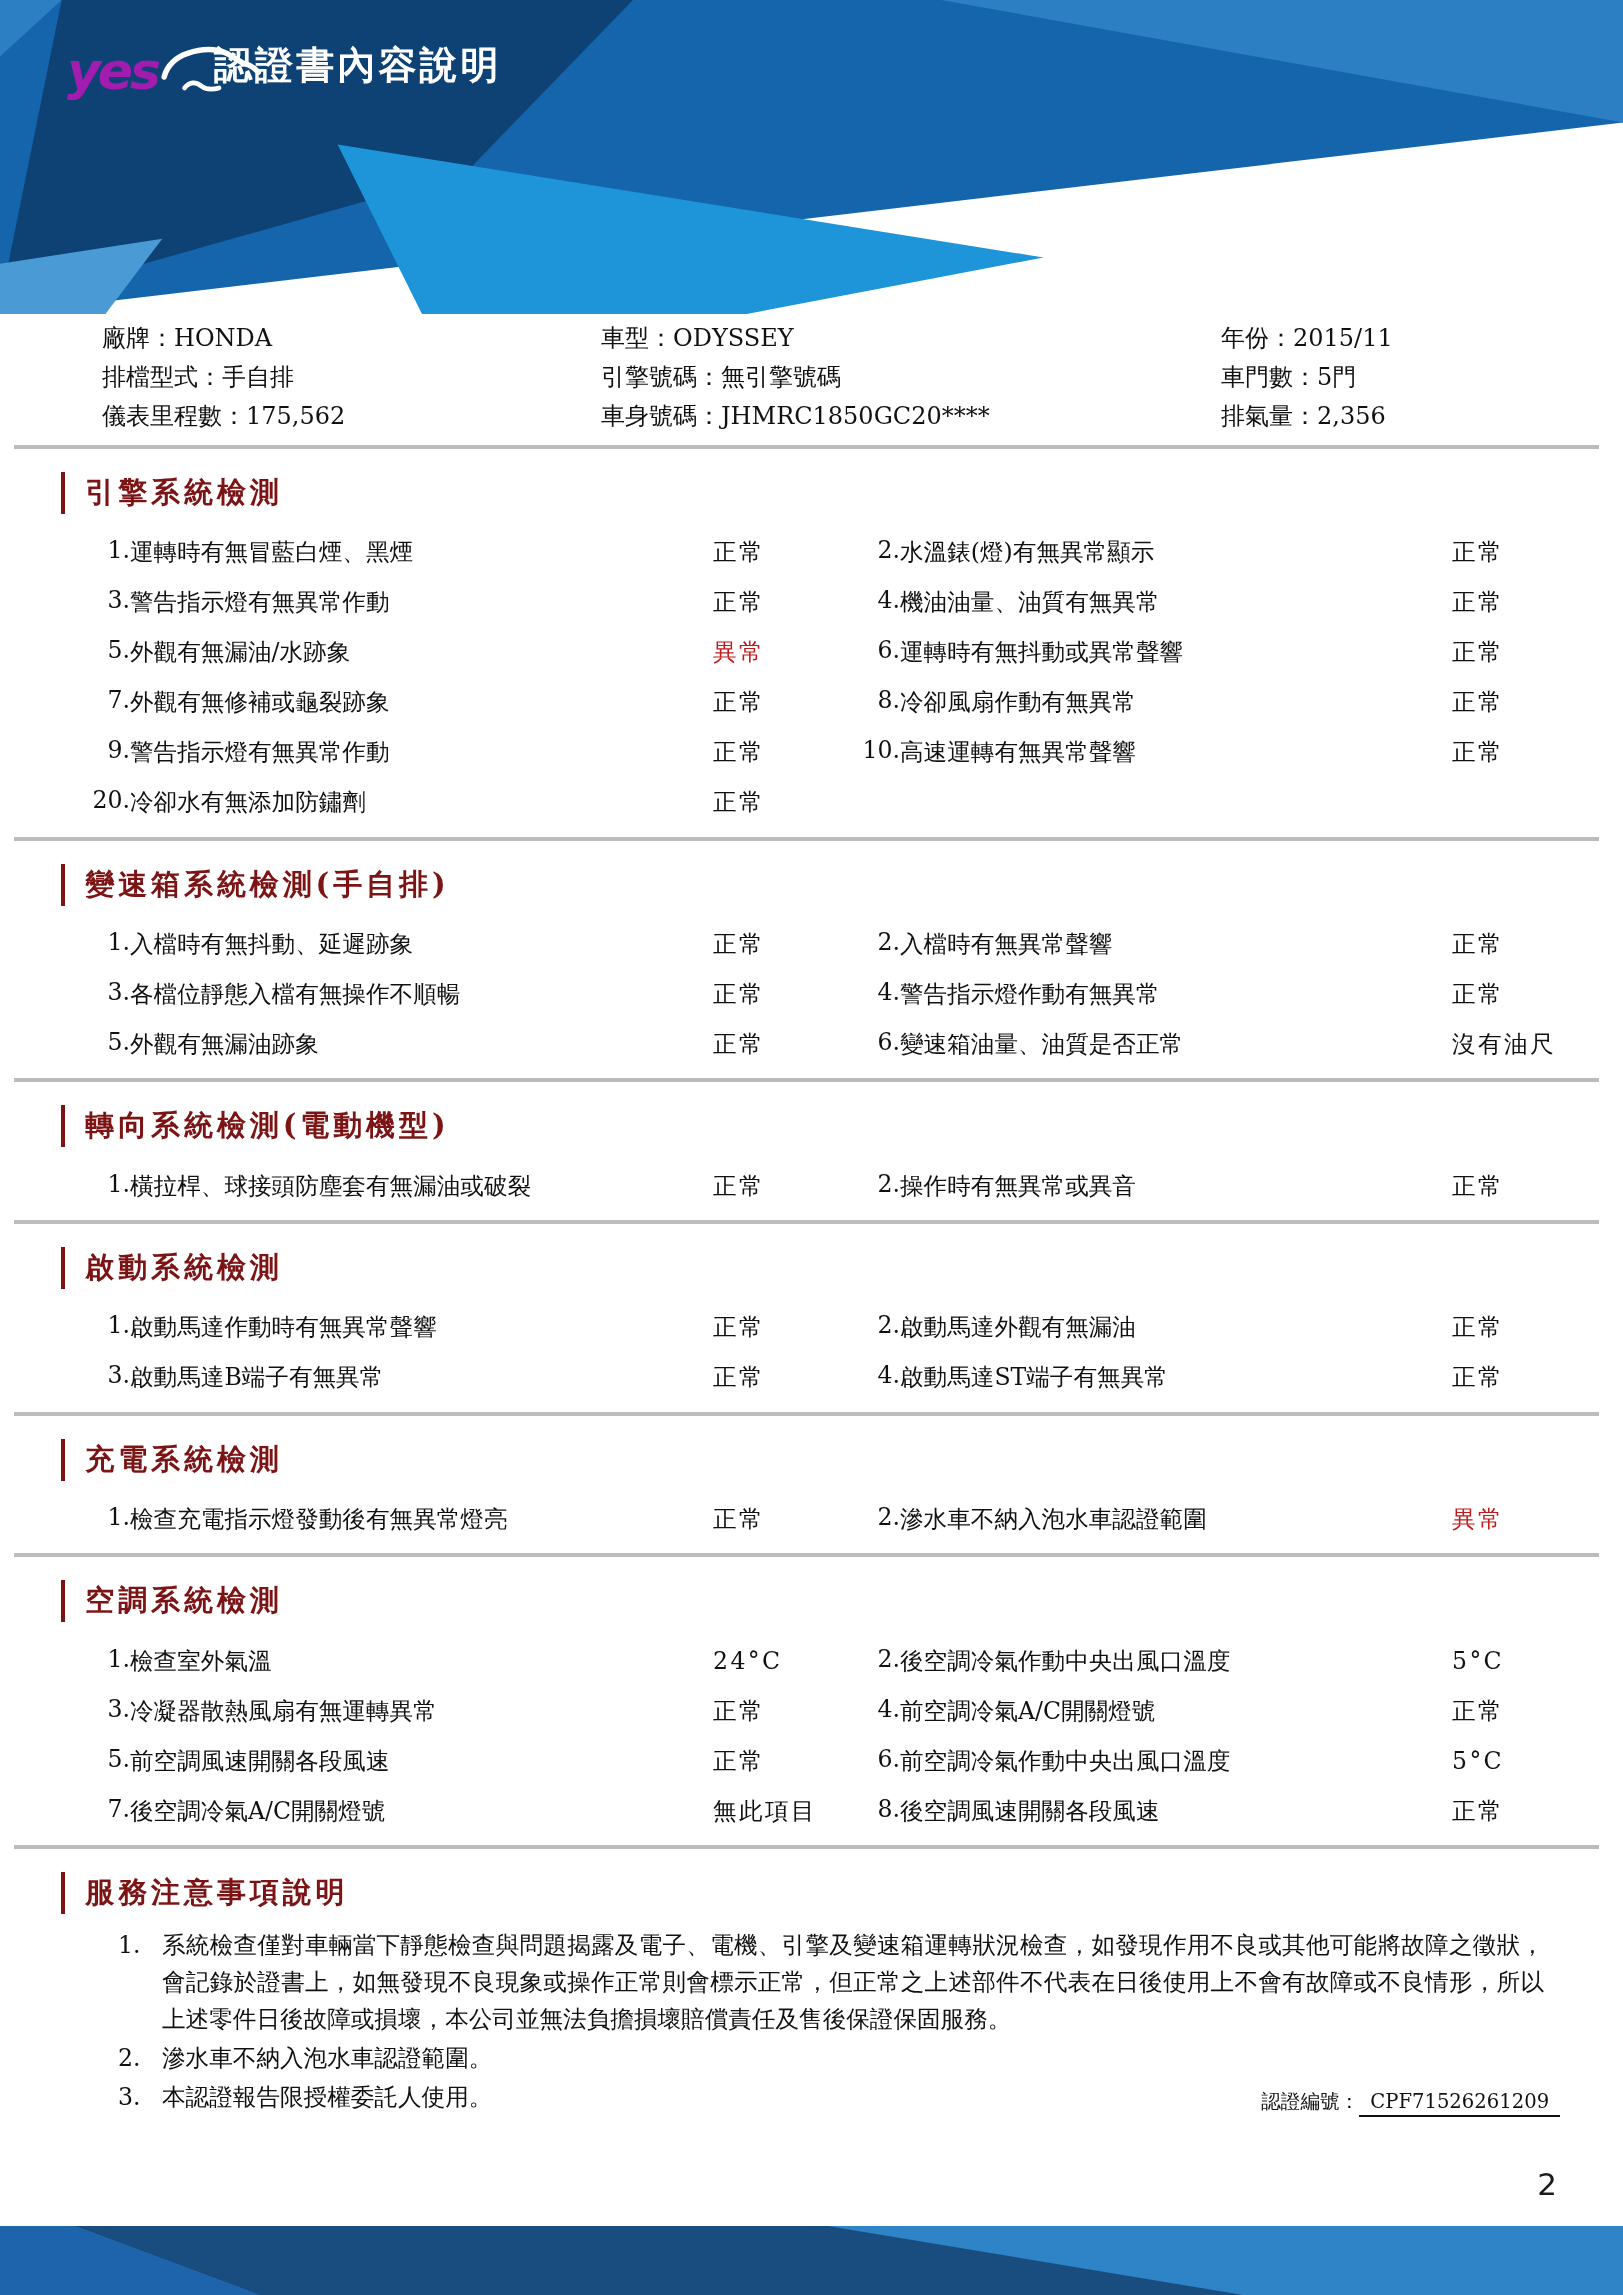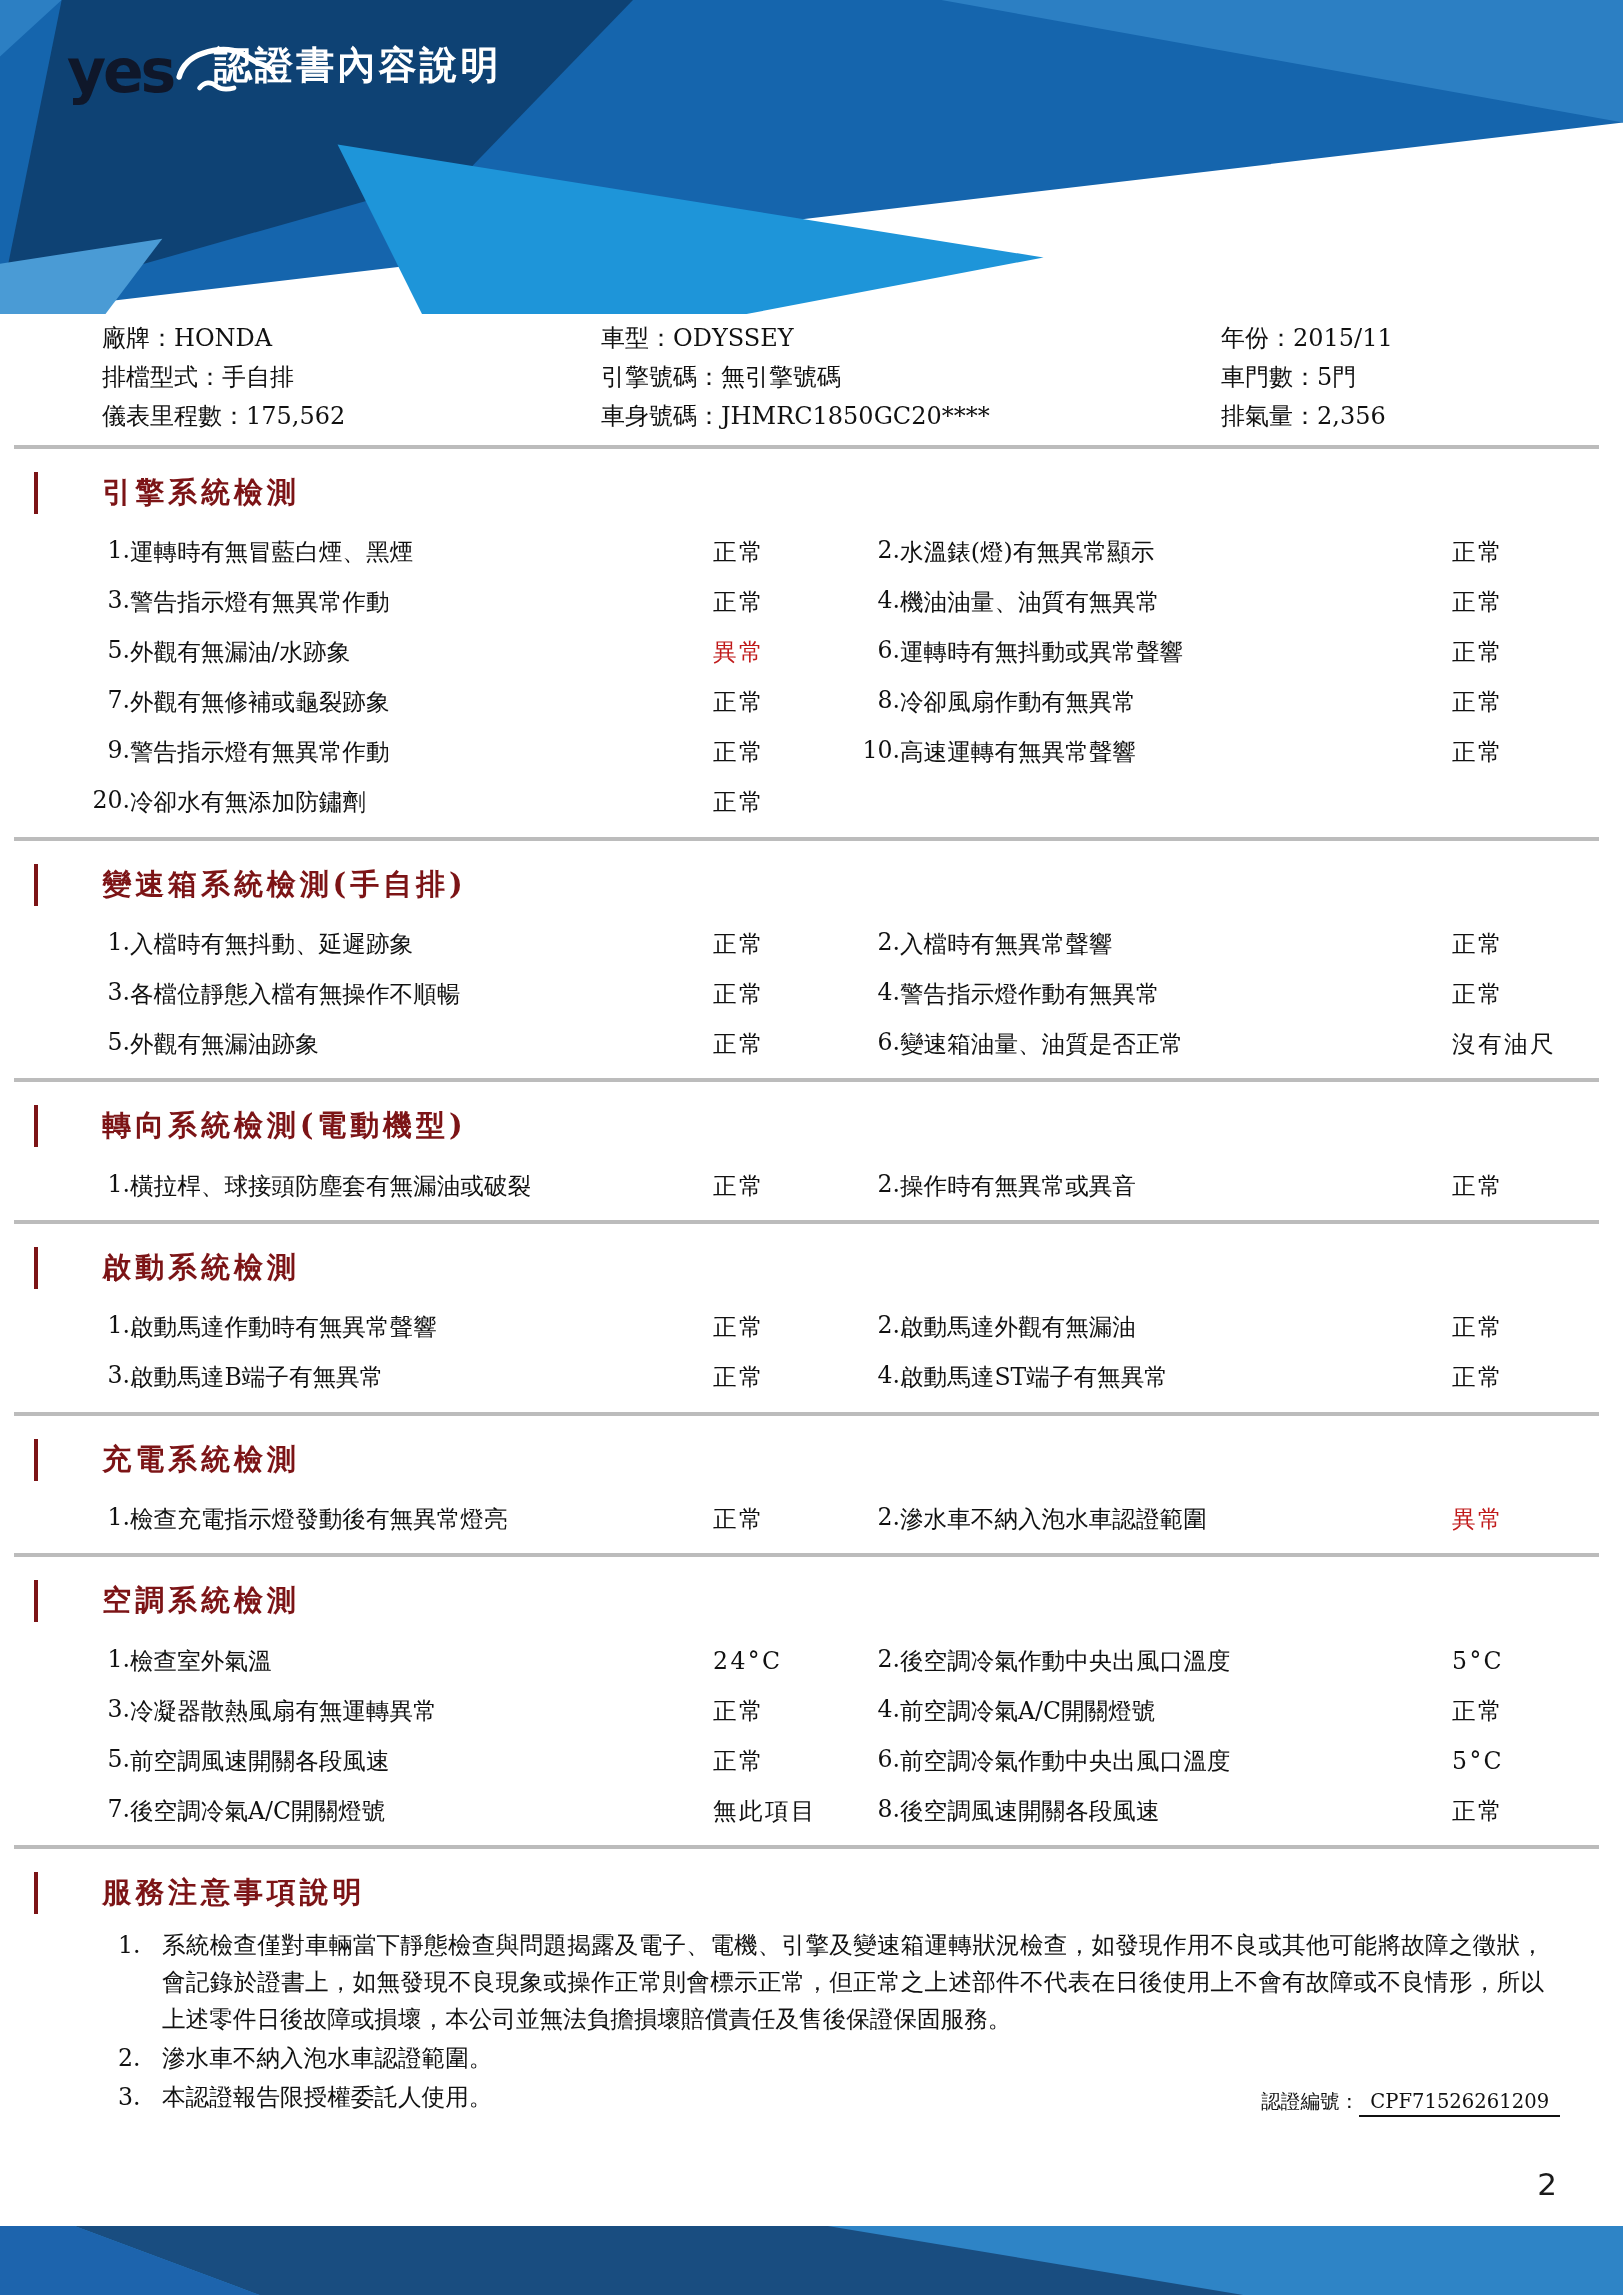--- a/index.html
+++ b/index.html
@@ -17,40 +17,40 @@
   .header .shape{position:absolute;left:0;top:0;width:100%;height:100%;}
   .hdr-base{background:#1565ad;clip-path:polygon(0 0,100% 0,100% 39%,0 100%);}
   .hdr-light-right{background:#2c7fc3;clip-path:polygon(58% 0,100% 0,100% 39%);}
   .hdr-light-corner{background:#2c7fc3;clip-path:polygon(0 0,3.8% 0,0 18%);}
   .hdr-navy{background:#0e4274;clip-path:polygon(3.8% 0,39% 0,28.7% 55%,0 97%);}
   .hdr-cyan{background:#1e95d9;clip-path:polygon(20.8% 46%,64.3% 82%,46% 100%,26% 100%);}
   .hdr-thin{background:#4a9bd5;clip-path:polygon(0 84%,10% 76%,6.5% 100%,0 100%);}
   .logo{position:absolute;left:67px;top:35px;display:flex;align-items:flex-end;}
   .logo-yes{
     font-family:"DejaVu Sans",sans-serif;
-    font-weight:bold;
-    font-size:60px;line-height:72px;color:#0f172a;letter-spacing:-3.1px;
+    font-style:italic;font-weight:bold;
+    font-size:52px;line-height:72px;color:#a21caf;letter-spacing:-3.1px;
   }
   .logo-car{margin-left:3.1px;margin-bottom:7.9px;}
   .page-title{
     position:absolute;left:214px;top:40px;
     font-family:"DejaVu Sans",sans-serif;
     font-weight:bold;font-size:38px;color:#ffffff;letter-spacing:3.1px;
   }
   
   .info{
     margin:4.7px 0 0 0;padding:0 31px 0 102px;
     display:grid;grid-template-columns:499px 620px auto;
     font-size:24px;line-height:39px;
   }
   .info-cell{white-space:nowrap;}
   
   .divider{height:3.9px;background:#bcbcbc;margin:9.4px 23.6px 0 14px;}
   
-  .sec-head{display:flex;align-items:center;margin:19px 0 9.4px 0;padding-left:34px;height:50px;gap:44px;}
+  .sec-head{display:flex;align-items:center;margin:19px 0 9.4px 0;padding-left:61px;height:50px;}
   .sec-bar{width:3.9px;height:42px;background:#7c1416;margin-right:20.4px;flex:0 0 auto;}
   .sec-title{color:#7c1416;font-weight:bold;font-size:29px;letter-spacing:3.9px;}
   .rows{padding:0 75px 0 86px;}
   .row{display:grid;grid-template-columns:605px 94px 1fr 118px;height:50px;align-items:center;font-size:23.6px;}
   .item{white-space:nowrap;display:flex;}
   .item .num{display:inline-block;min-width:44px;text-align:right;}
   .item.right{padding-left:71px;}
   .status{text-align:left;white-space:nowrap;letter-spacing:2.4px;margin-left:22px;}
   .status.alert{color:#c01a1a;}
   

